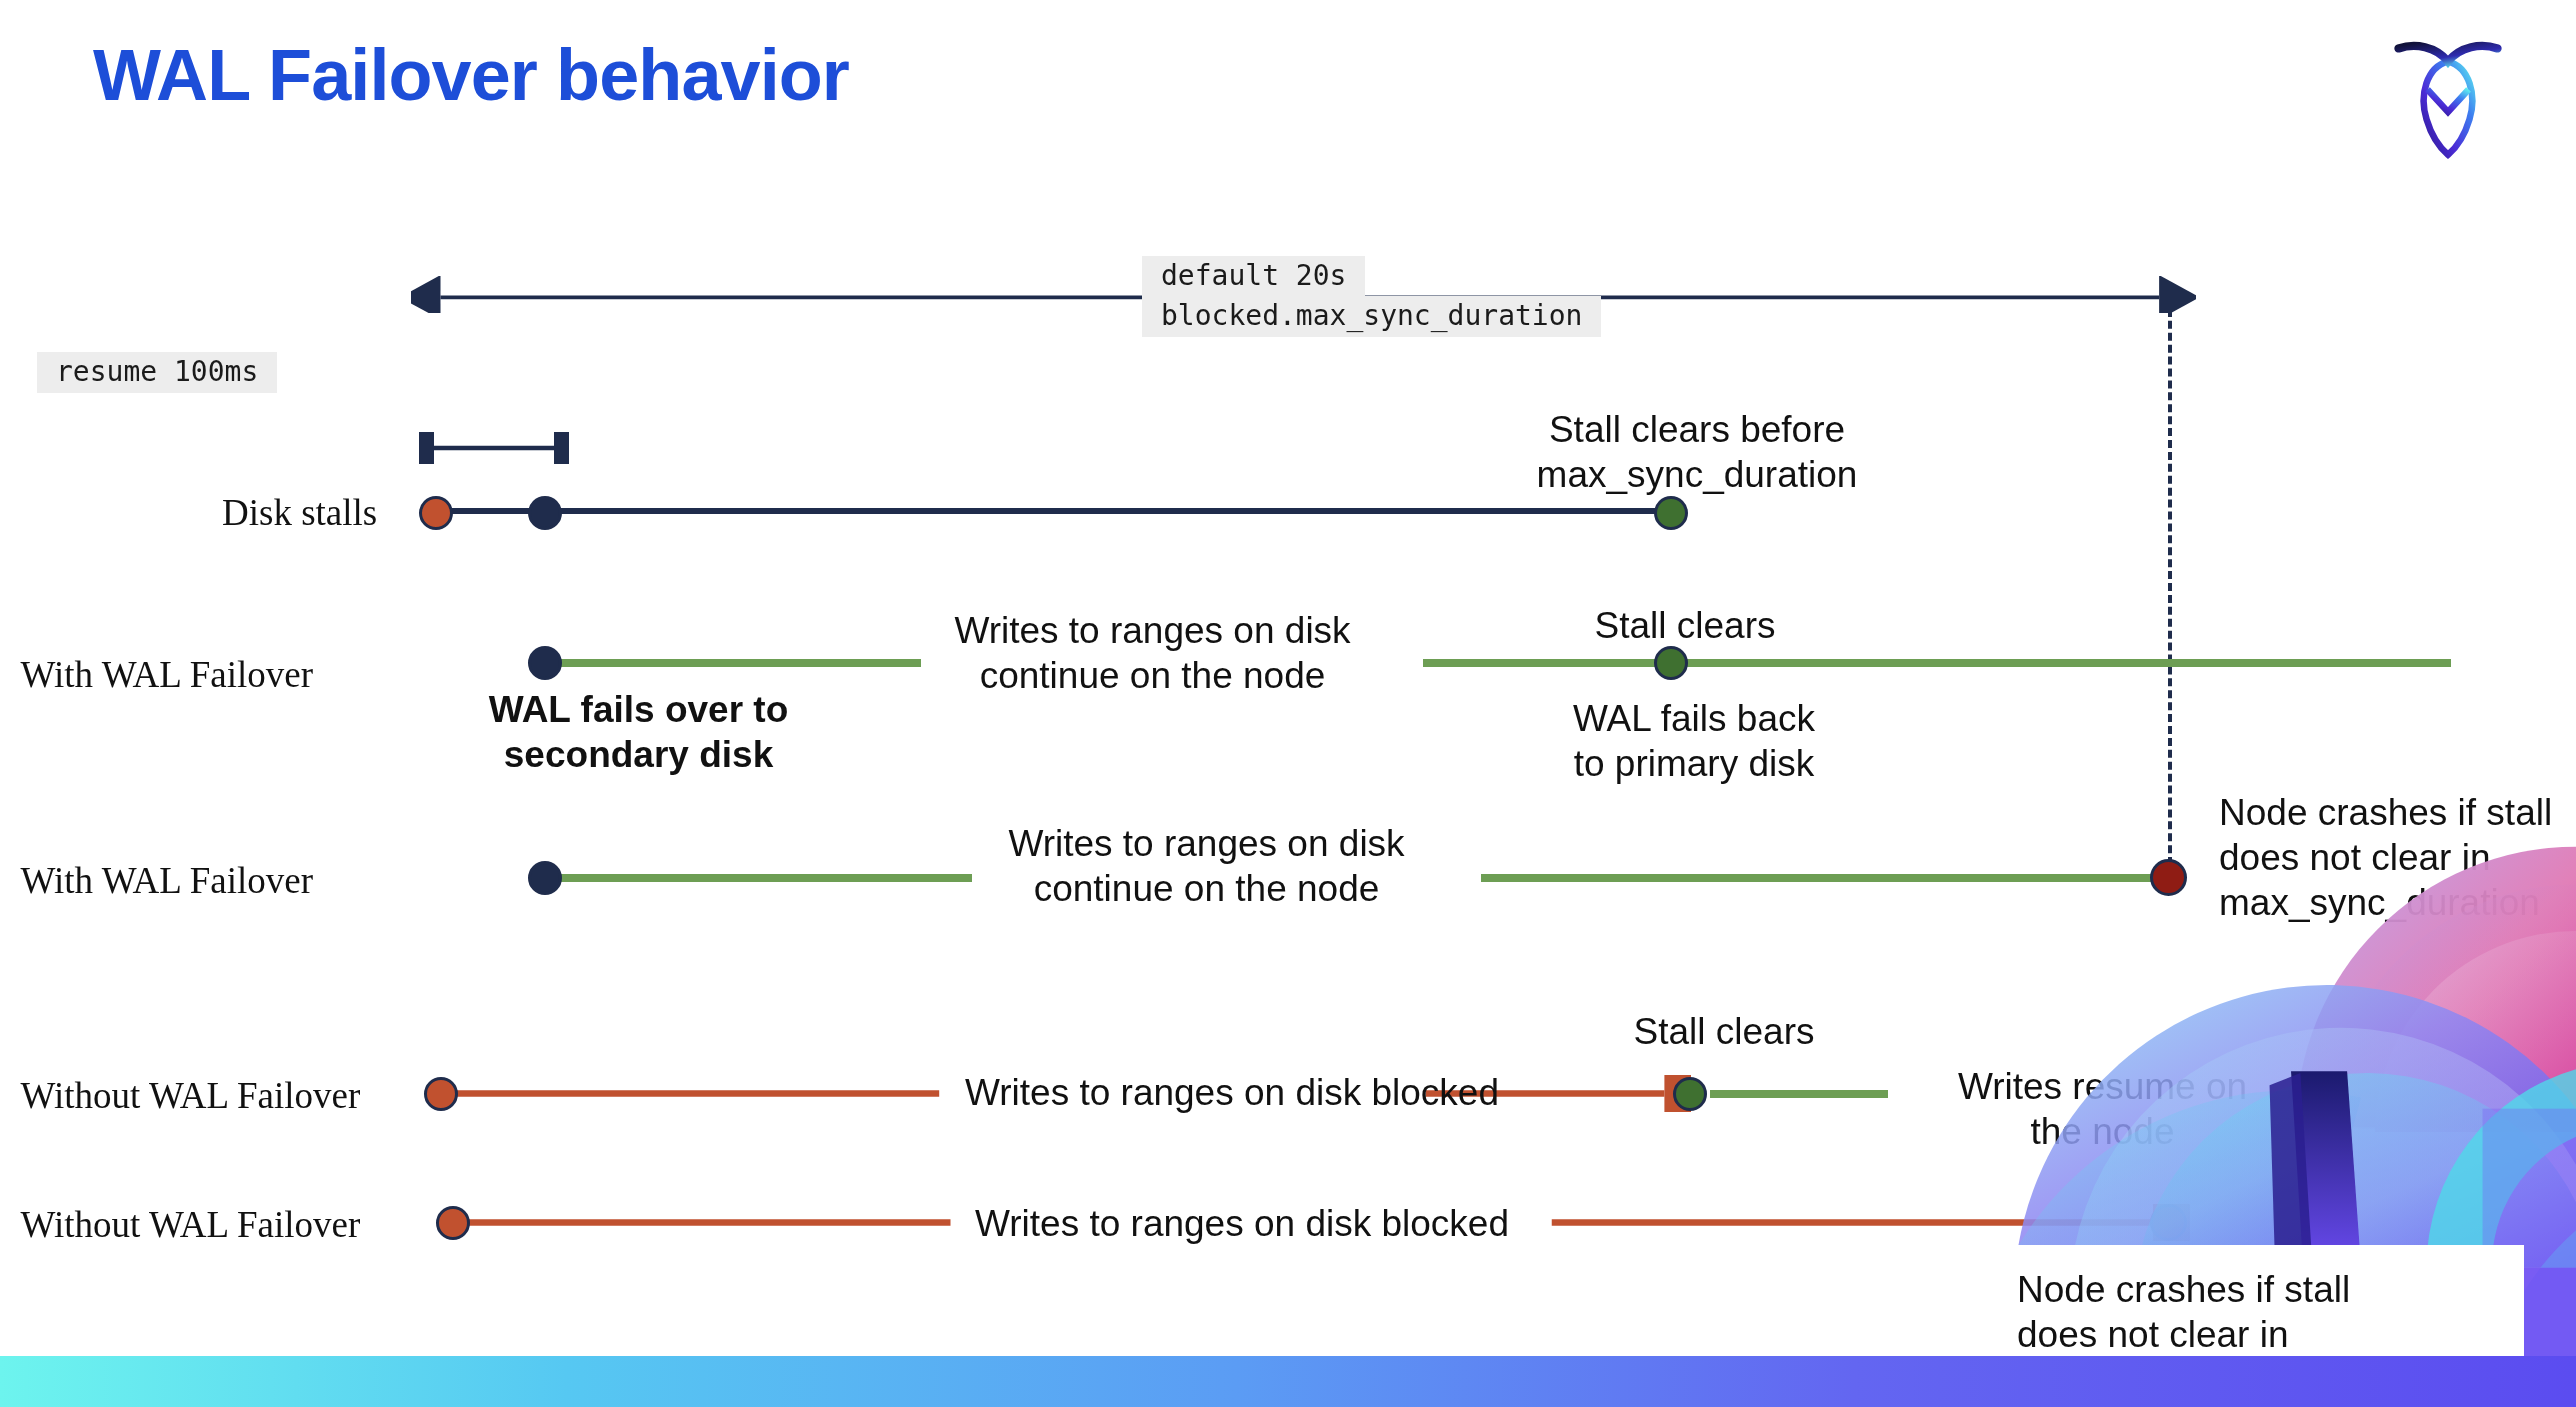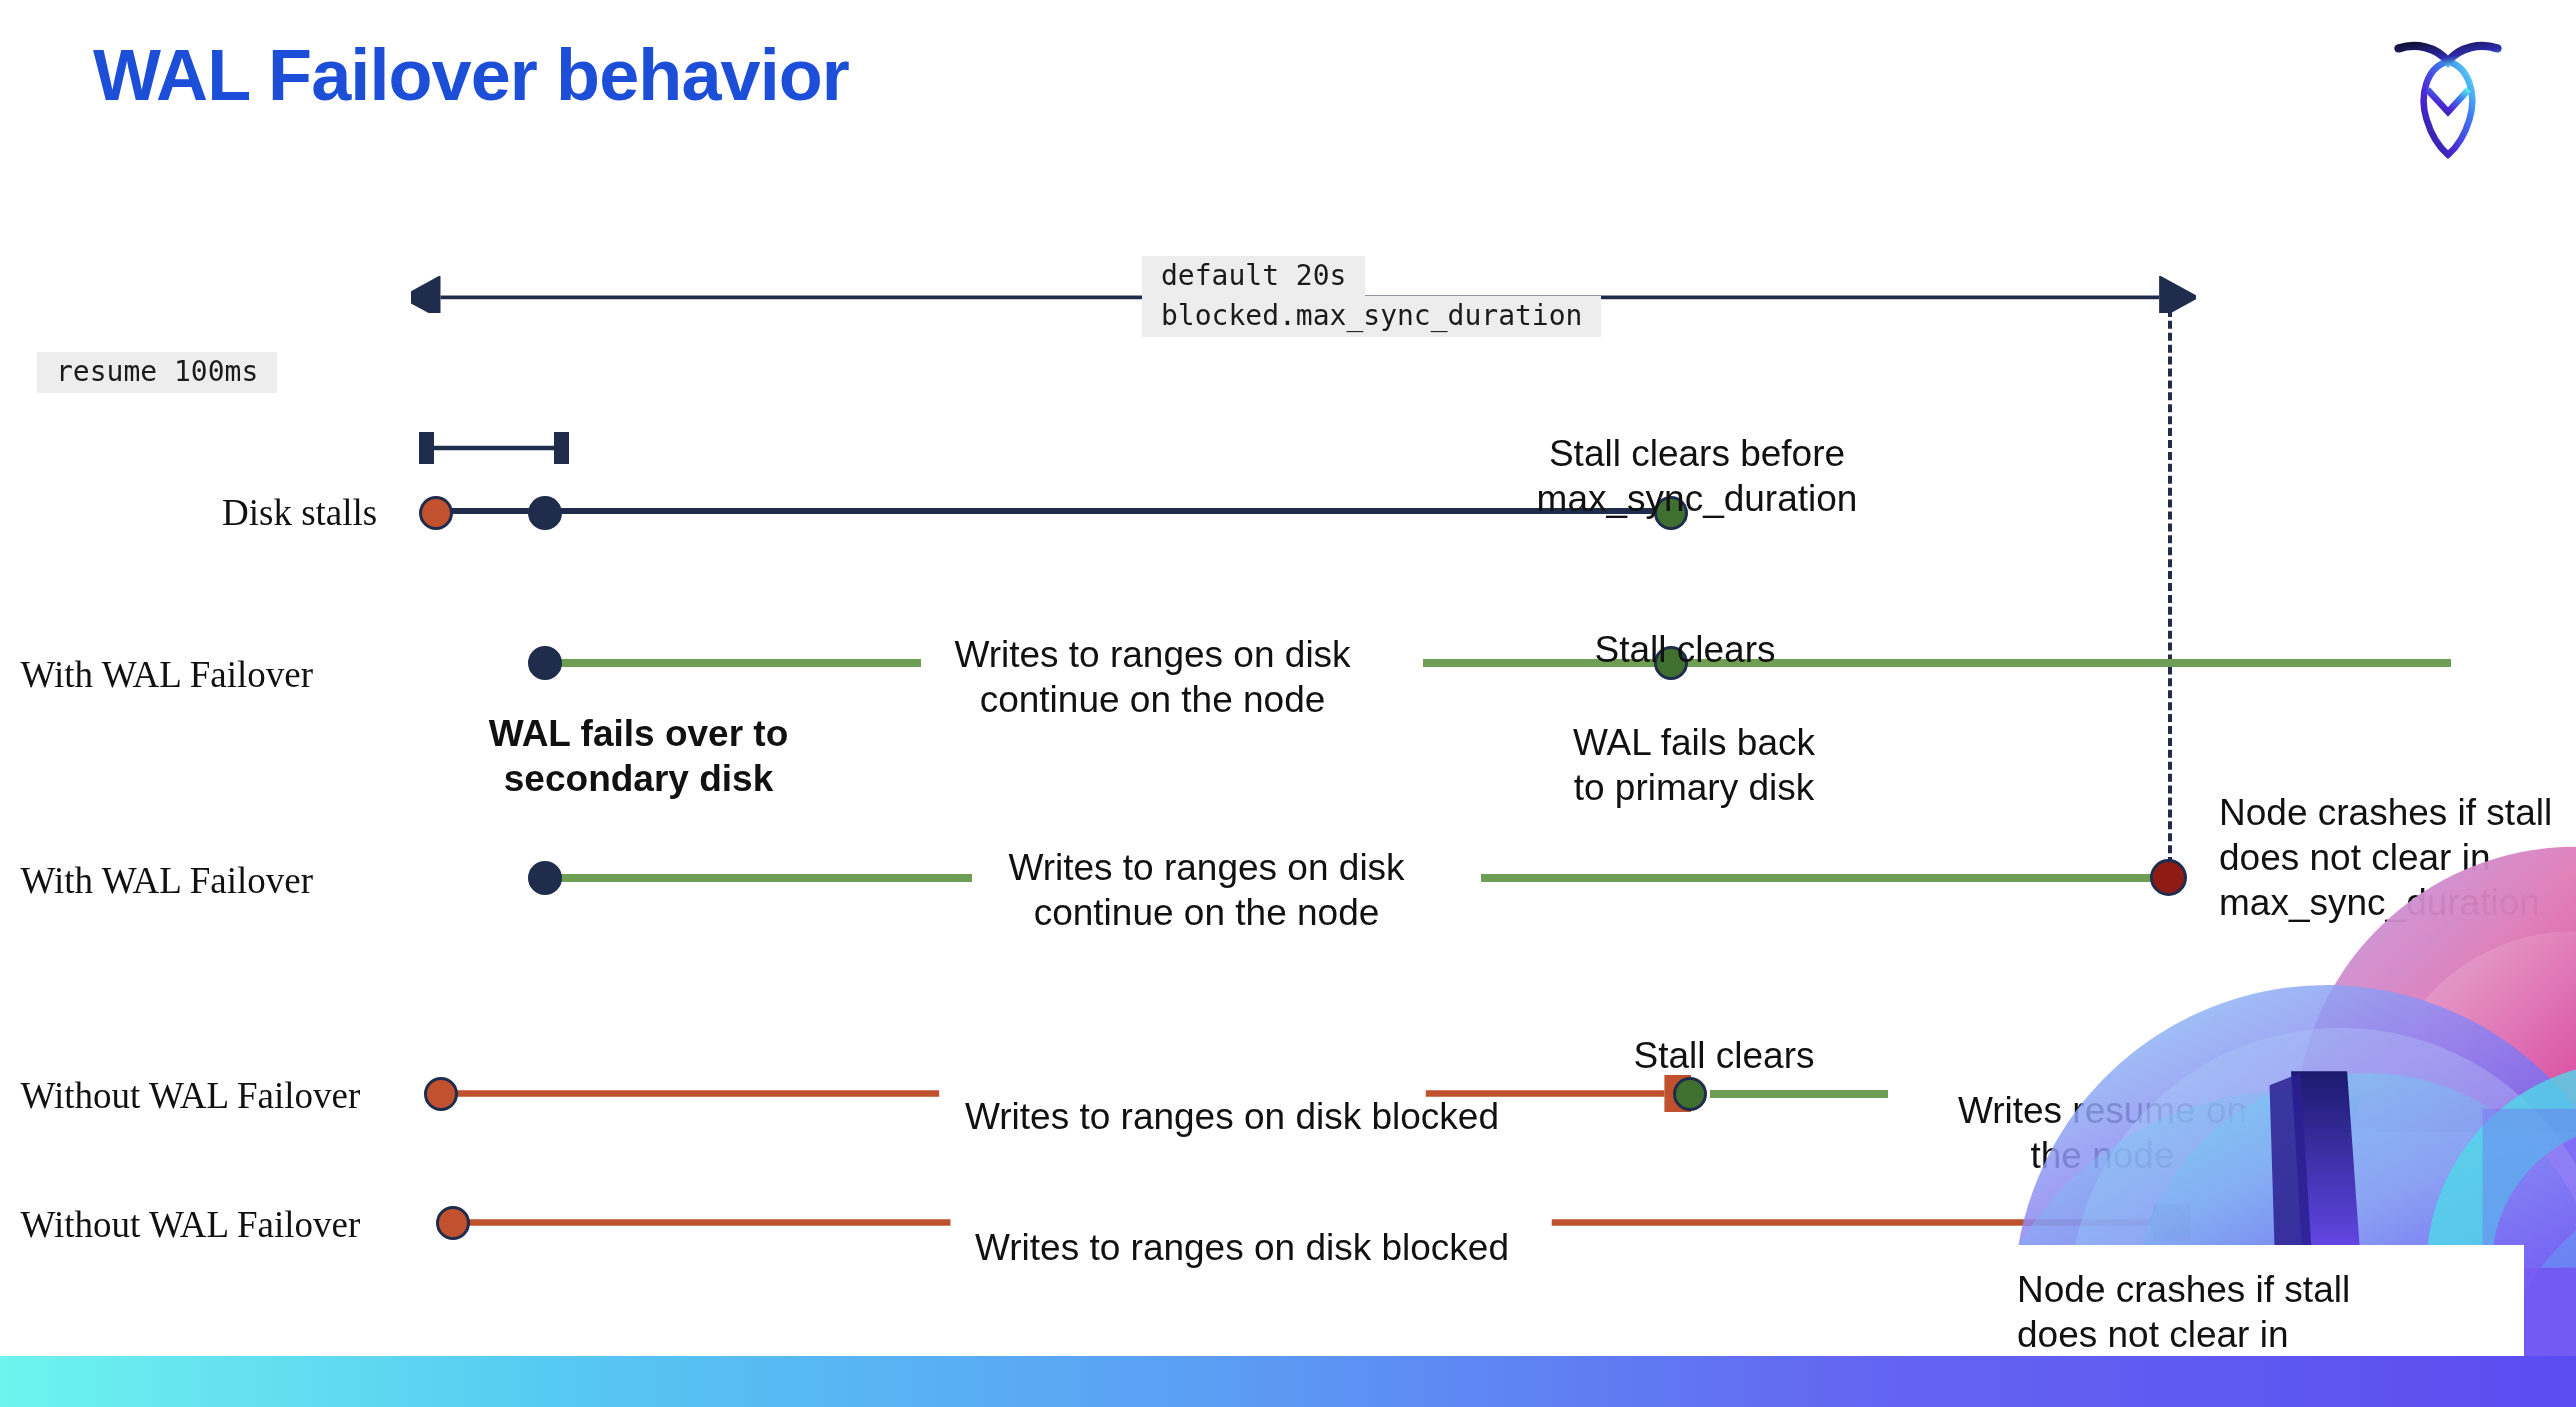--- a/index.html
+++ b/index.html
@@ -37,21 +37,21 @@
   .rowlabel{
     position:absolute;font-size:37px;color:#111;
     white-space:nowrap;line-height:1.15;font-family:Liberation Serif, serif;
   }
 
   
   .note{
     position:absolute;font-size:37px;color:#111;
     line-height:1.22;white-space:pre-line;
   }
-  .note.ctr{text-align:center;margin-top:24px;}
+  .note.ctr{text-align:center;}
   .note.left{text-align:left;}
 
   
   .line{position:absolute;}
   .dot{
     position:absolute;border-radius:50%;
     border:3.7px solid #1f2c4c;box-sizing:border-box;
   }
   .dashed{
     position:absolute;width:0;

